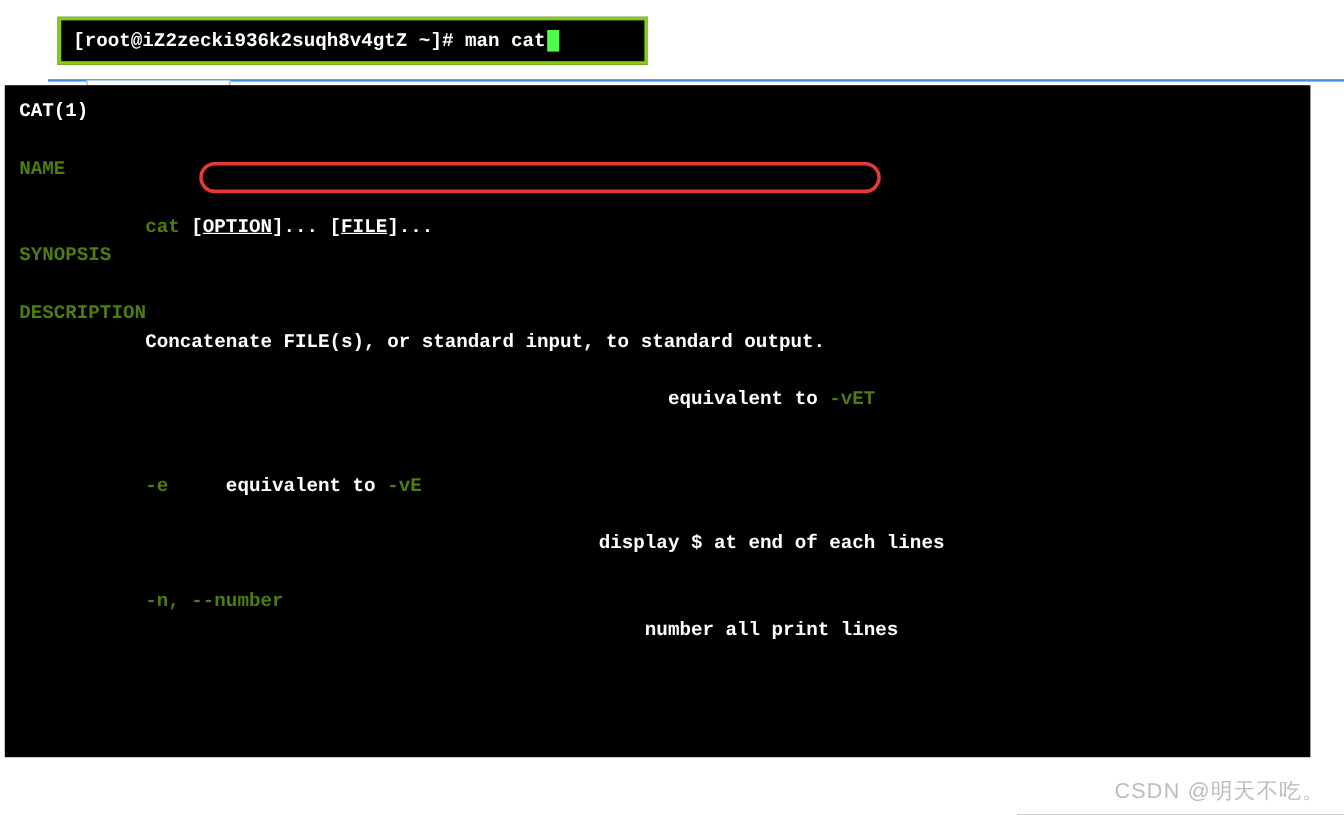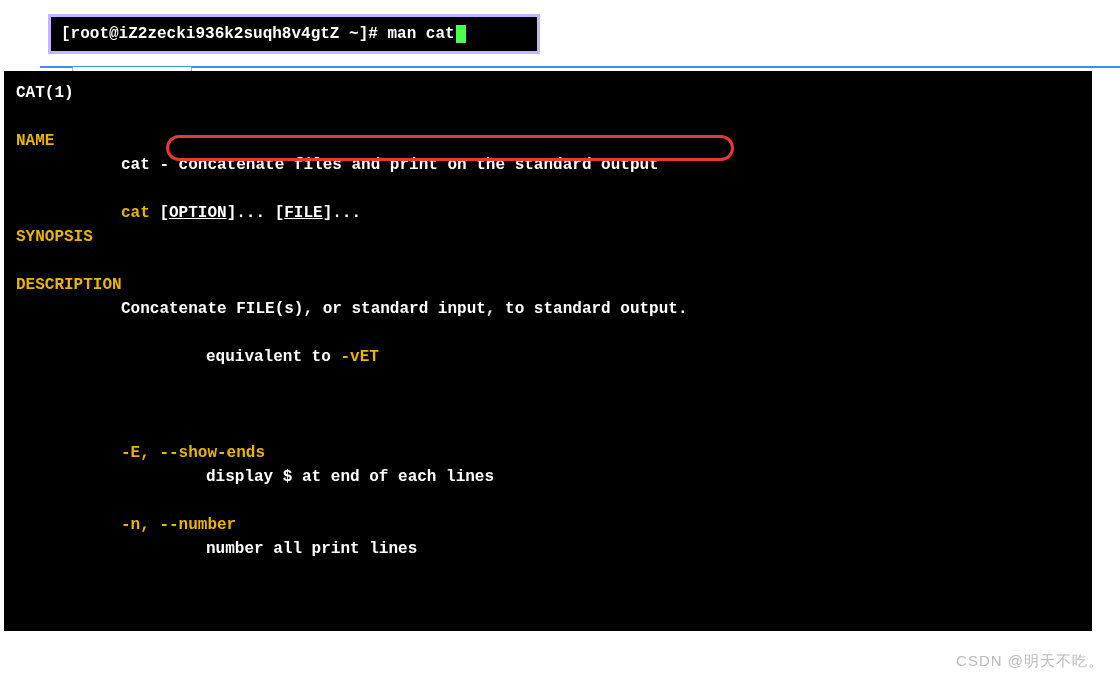--- a/index.html
+++ b/index.html
@@ -8,21 +8,21 @@
       font-family: 'Consolas', 'Courier New', monospace;
       font-size: 16px;
       width: 1120px;
       height: 679px;
       position: relative;
       overflow: hidden;
     }
     .terminal-prompt {
       background: #000;
       color: #fff;
-      border: 3px solid #c4b5fd;
+      border: 3px solid #84cc16;
       margin: 14px 0 0 48px;
       padding: 8px 10px;
       display: inline-flex;
       align-items: center;
       font-weight: bold;
       width: 492px;
     }
     .terminal-prompt .cursor {
       display: inline-block;
       width: 10px;
@@ -51,37 +51,37 @@
     .manpage {
       background: #000;
       color: #fff;
       margin: 2px 28px 0 4px;
       padding: 10px 12px 18px 12px;
       min-height: 560px;
       font-weight: bold;
       position: relative;
     }
     .manpage .line { white-space: pre; line-height: 24px; }
-    .manpage .bold { font-weight: bold; color: #eab308; }
+    .manpage .bold { font-weight: bold; color: #4d7c0f; }
     .manpage .ul { text-decoration: underline; }
     .red-circle {
       position: absolute;
       border: 3px solid #e53935;
       border-radius: 18px;
       pointer-events: none;
     }
     .indent1 { padding-left: 105px; }
-    .indent2 { padding-left: 190px; }
+    .indent2 { padding-left: 190px; text-align: center; }
     .watermark {
       position: absolute;
       right: 16px;
       bottom: 8px;
       color: #bbb;
       font-family: sans-serif;
-      font-size: 15px;
+      font-size: 18px;
       letter-spacing: 1px;
       pointer-events: none;
     }
   </style>
 </head>
 <body>
 
 
 
 
@@ -95,39 +95,38 @@
   <div class="active-tab"></div>
 </div>
 
 
 <div class="manpage">
 
   <div class="line">CAT(1)</div>
   <div class="line"> </div>
 
   <div class="line bold">NAME</div>
-  <div class="line indent1"><span>cat - </span><span>concatenate files and print on the standard output</span></div>
   <div class="line"> </div>
 
   <div class="line indent1"><span class="bold">cat</span><span> [</span><span class="ul">OPTION</span><span>]... [</span><span class="ul">FILE</span><span>]...</span></div>
   <div class="line bold">SYNOPSIS</div>
   <div class="line"> </div>
 
   <div class="line bold">DESCRIPTION</div>
   <div class="line indent1">Concatenate FILE(s), or standard input, to standard output.</div>
   <div class="line"> </div>
 
   <div class="line indent2"><span>equivalent to </span><span class="bold">-vET</span></div>
   <div class="line"> </div>
 
   <div class="line"> </div>
 
+  <div class="line indent1"><span class="bold">-e</span><span>     equivalent to </span><span class="bold">-vE</span></div>
   <div class="line"> </div>
 
-  <div class="line indent1"><span class="bold">-E</span><span class="bold">, --show-ends</span></div>
   <div class="line indent2">display $ at end of each lines</div>
   <div class="line"> </div>
 
   <div class="line indent1"><span class="bold">-n</span><span class="bold">, --number</span></div>
   <div class="line indent2">number all print lines</div>
 
   <div class="red-circle" id="red-circle" style="top: 64px; left: 162px; width: 568px; height: 26px;"></div>
 </div>
 
 <div class="watermark">CSDN @明天不吃。</div>

